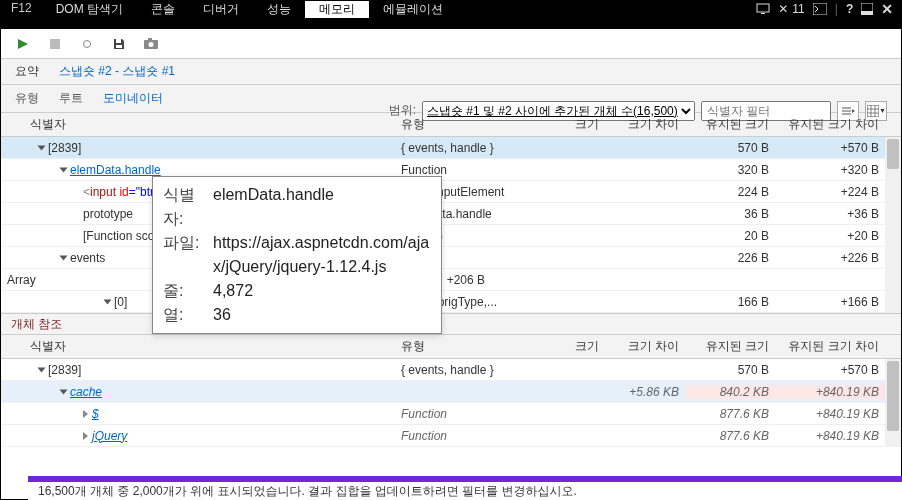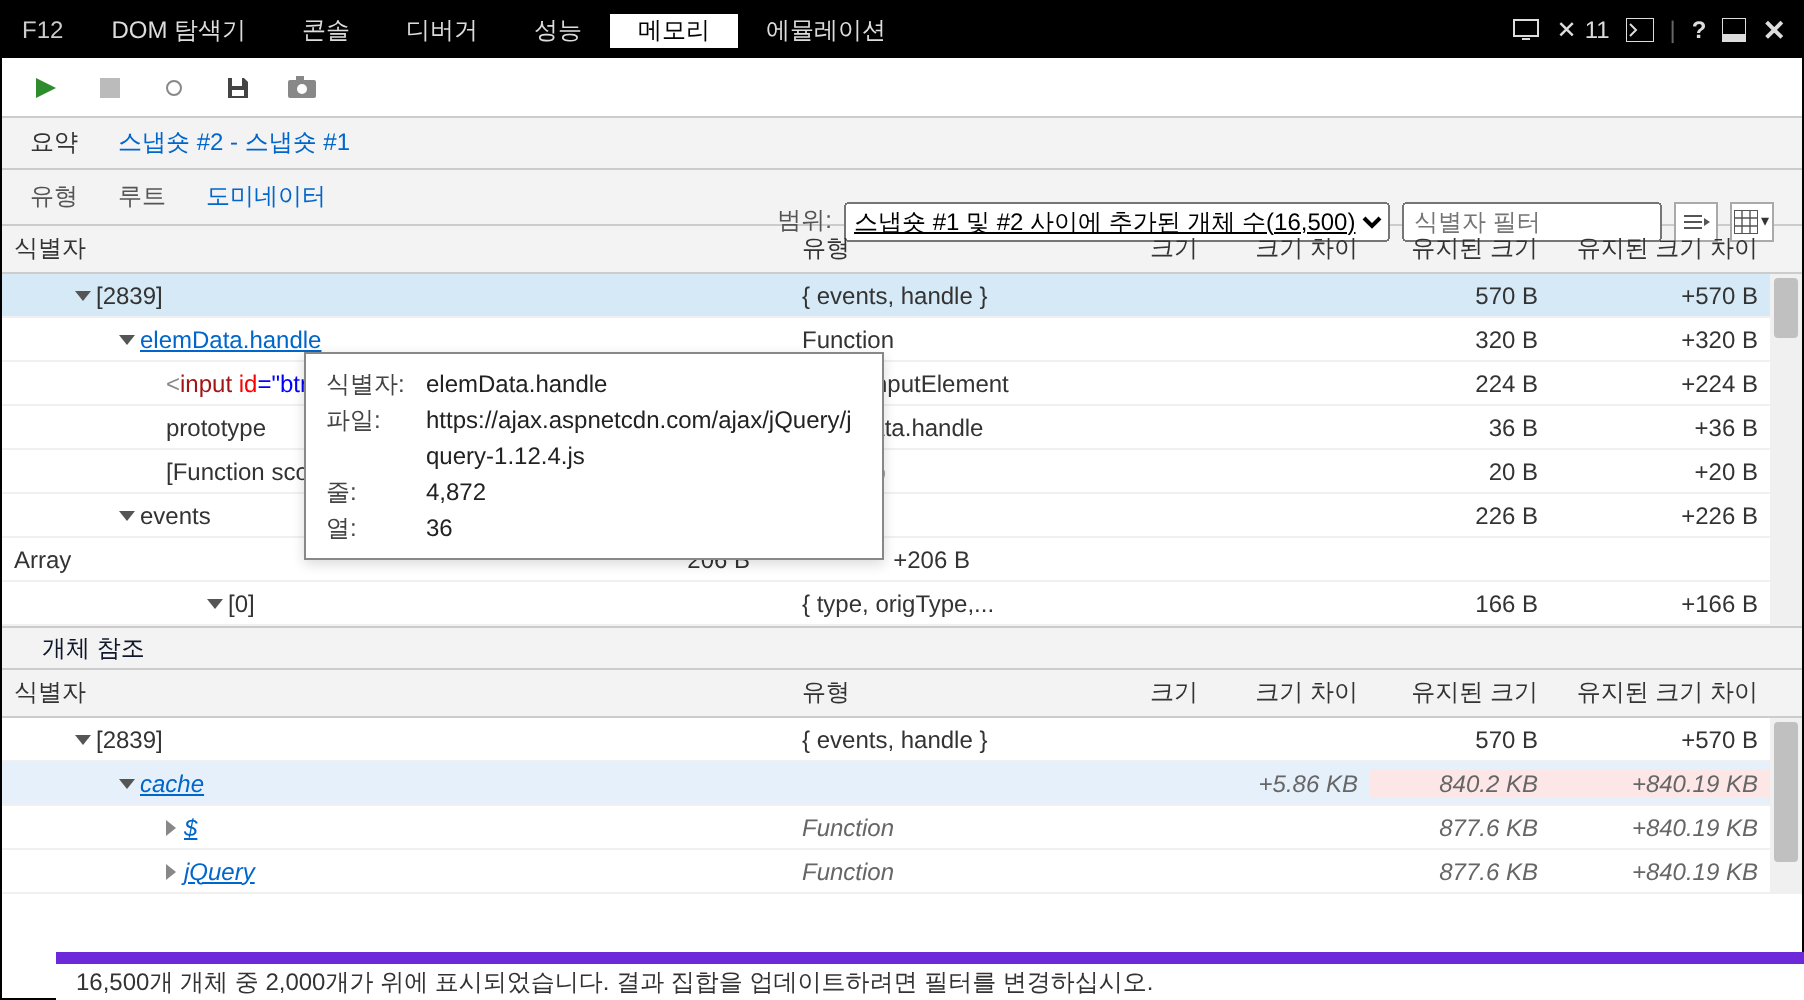--- a/index.html
+++ b/index.html
@@ -1,58 +1,58 @@
 <!DOCTYPE html>
 <html><head>
 <meta charset="utf-8">
 <style>
 * { margin: 0; padding: 0; box-sizing: border-box; font-family: "Segoe UI", "Malgun Gothic", sans-serif; }
 body { width: 902px; height: 500px; background: #fff; font-size: 12px; color: #333; overflow: hidden; border:1px solid #000;}
-.titlebar { background: #000; color: #fff; height: 28px; display: flex; align-items: center; }
+.titlebar { background: #000; color: #fff; height: 28px; display: flex; align-items: flex-start; }
 .titlebar .f12 { padding: 0 10px; display:flex; align-items:center; color:#ccc;}
 .titlebar .tabs { display: flex; }
 .titlebar .tab { padding: 0 14px; display:flex; align-items:center; cursor:pointer; color:#ddd; gap:5px;}
 .titlebar .tab.active { background:#fff; color:#000; }
 .titlebar .spacer { flex:1; }
 .titlebar .right { display:flex; align-items:center; gap:8px; padding:0 8px; color:#ddd;}
 .titlebar .right .ic { cursor:pointer; display:flex; align-items:center; gap:4px; font-size:12px;}
 .toolbar { height: 30px; display:flex; align-items:center; gap:16px; padding:0 14px; border-bottom:1px solid #ccc; background:#fff;}
 .toolbar .tb-ic { width:16px; height:16px; cursor:pointer; display:flex; align-items:center; justify-content:center;}
 .subbar { height: 26px; display:flex; align-items:center; padding:0 14px; border-bottom:1px solid #ccc; background:#f3f3f3; gap:20px;}
 .subbar a { color:#0066cc; cursor:pointer;}
 .subbar2 { height: 28px; display:flex; align-items:center; padding:0 14px; border-bottom:1px solid #ccc; background:#f3f3f3; gap:20px;}
 .subbar2 .label { color:#555;}
 .subbar2 a { color:#0066cc; cursor:pointer;}
 .subbar2 .right-controls { margin-left:auto; display:flex; align-items:center; gap:6px;margin-top:24px;}
 .subbar2 select { font-size:12px; height:20px;text-decoration:underline;}
 .subbar2 input[type=text] { font-size:12px; height:20px; width:130px; padding:0 4px;}
 .subbar2 .squarebtn { border:1px solid #aaa; width:22px; height:20px; display:flex; align-items:center; justify-content:center; cursor:pointer; background:#fff;}
-.hdr { display:flex; height:24px; align-items:center; border-bottom:1px solid #ccc; background:#f3f3f3; font-size:12px; color:#333;}
+.hdr { display:flex; height:24px; align-items:center; border-bottom:1px solid #ccc; background:#f3f3f3; font-size:12px; color:#333;padding-left:23px;}
 .hdr .col, .row .col { padding:0 6px; overflow:hidden; white-space:nowrap; text-overflow:ellipsis;}
 .col-id { flex:1; padding-left:50px;}
 .col-type { width:140px;}
 .col-size { width:70px; text-align:right;}
 .col-sizediff { width:80px; text-align:right;}
 .col-retsize { width:90px; text-align:right;}
 .col-retdiff { width:110px; text-align:right;}
 .col-sc { width:16px; background:#eee;}
 .pane { position:relative; }
 .rows { }
 .row { display:flex; height:22px; align-items:center; border-bottom:1px solid #f0f0f0; font-size:12px; position:relative;}
 .row.sel { background:#d6e9f7;}
 .row.hl { background:#e6f0fa;}
 .row.italic .col { font-style:italic; color:#666;}
 .row.pink .col-retsize,.row.pink .col-retdiff { background:#fde6e6;}
 .tri { display:inline-block; width:0;height:0; border-top:4px solid transparent; border-bottom:4px solid transparent; border-left:5px solid #555; margin-right:4px; cursor:pointer;}
 .tri.open { transform:rotate(90deg);}
 .tri-r { display:inline-block; width:0;height:0; border-top:4px solid transparent; border-bottom:4px solid transparent; border-left:5px solid #888; margin-right:4px; cursor:pointer;}
 .linklike { color:#0066cc; text-decoration:underline; cursor:pointer;}
-.seclabel { background:#f3f3f3; border-top:1px solid #ccc; border-bottom:1px solid #ccc; height:22px; display:flex; align-items:center; padding:0 20px; color:#0f172a;}
+.seclabel { background:#f3f3f3; border-top:1px solid #ccc; border-bottom:1px solid #ccc; height:22px; display:flex; align-items:center; padding:0 10px; color:#7f1d1d;}
 .statusbar { background:#fff; border-top:6px solid #6d28d9; height:24px; display:flex; align-items:center; padding:0 10px; font-size:12px; color:#333; position:absolute; bottom:0; left:0; right:0;margin-left:28px;}
-.tooltip { position:absolute; left:152px; top:176px; width:290px; background:#fff; border:1px solid #888; padding:6px 10px; font-size:12px; line-height:1.5; z-index:50; box-shadow:0 2px 6px rgba(0,0,0,.15);}
+.tooltip { position:absolute; left:152px; top:176px; width:290px; background:#fff; border:1px solid #888; padding:6px 10px; font-size:16px; line-height:1.5; z-index:50; box-shadow:0 2px 6px rgba(0,0,0,.15);}
 .tooltip .ttrow { display:flex;}
 .tooltip .ttk { width:50px; color:#444;}
 .tooltip .ttv { flex:1; color:#222; word-break:break-all;}
 .scrollbar-v { position:absolute; right:0; top:0; bottom:0; width:16px; background:#f0f0f0;}
 .scrollbar-v .thumb { position:absolute; left:2px; right:2px; background:#c0c0c0; border-radius:2px;}
 .indent1 { padding-left:38px !important;}
 .indent2 { padding-left:60px !important;}
 .indent3 { padding-left:82px !important;}
 .indent4 { padding-left:104px !important;}
 .circ-rec { width:8px;height:8px;border:1px solid #888;border-radius:50%; display:inline-block;}

